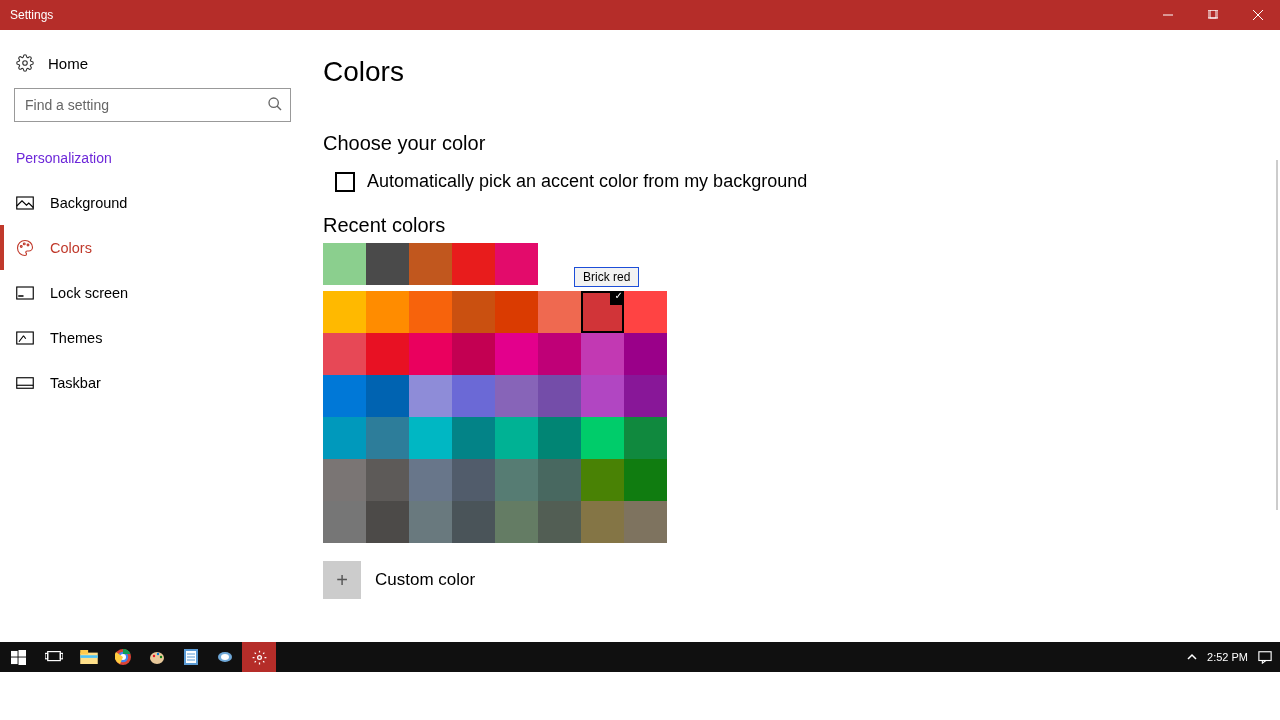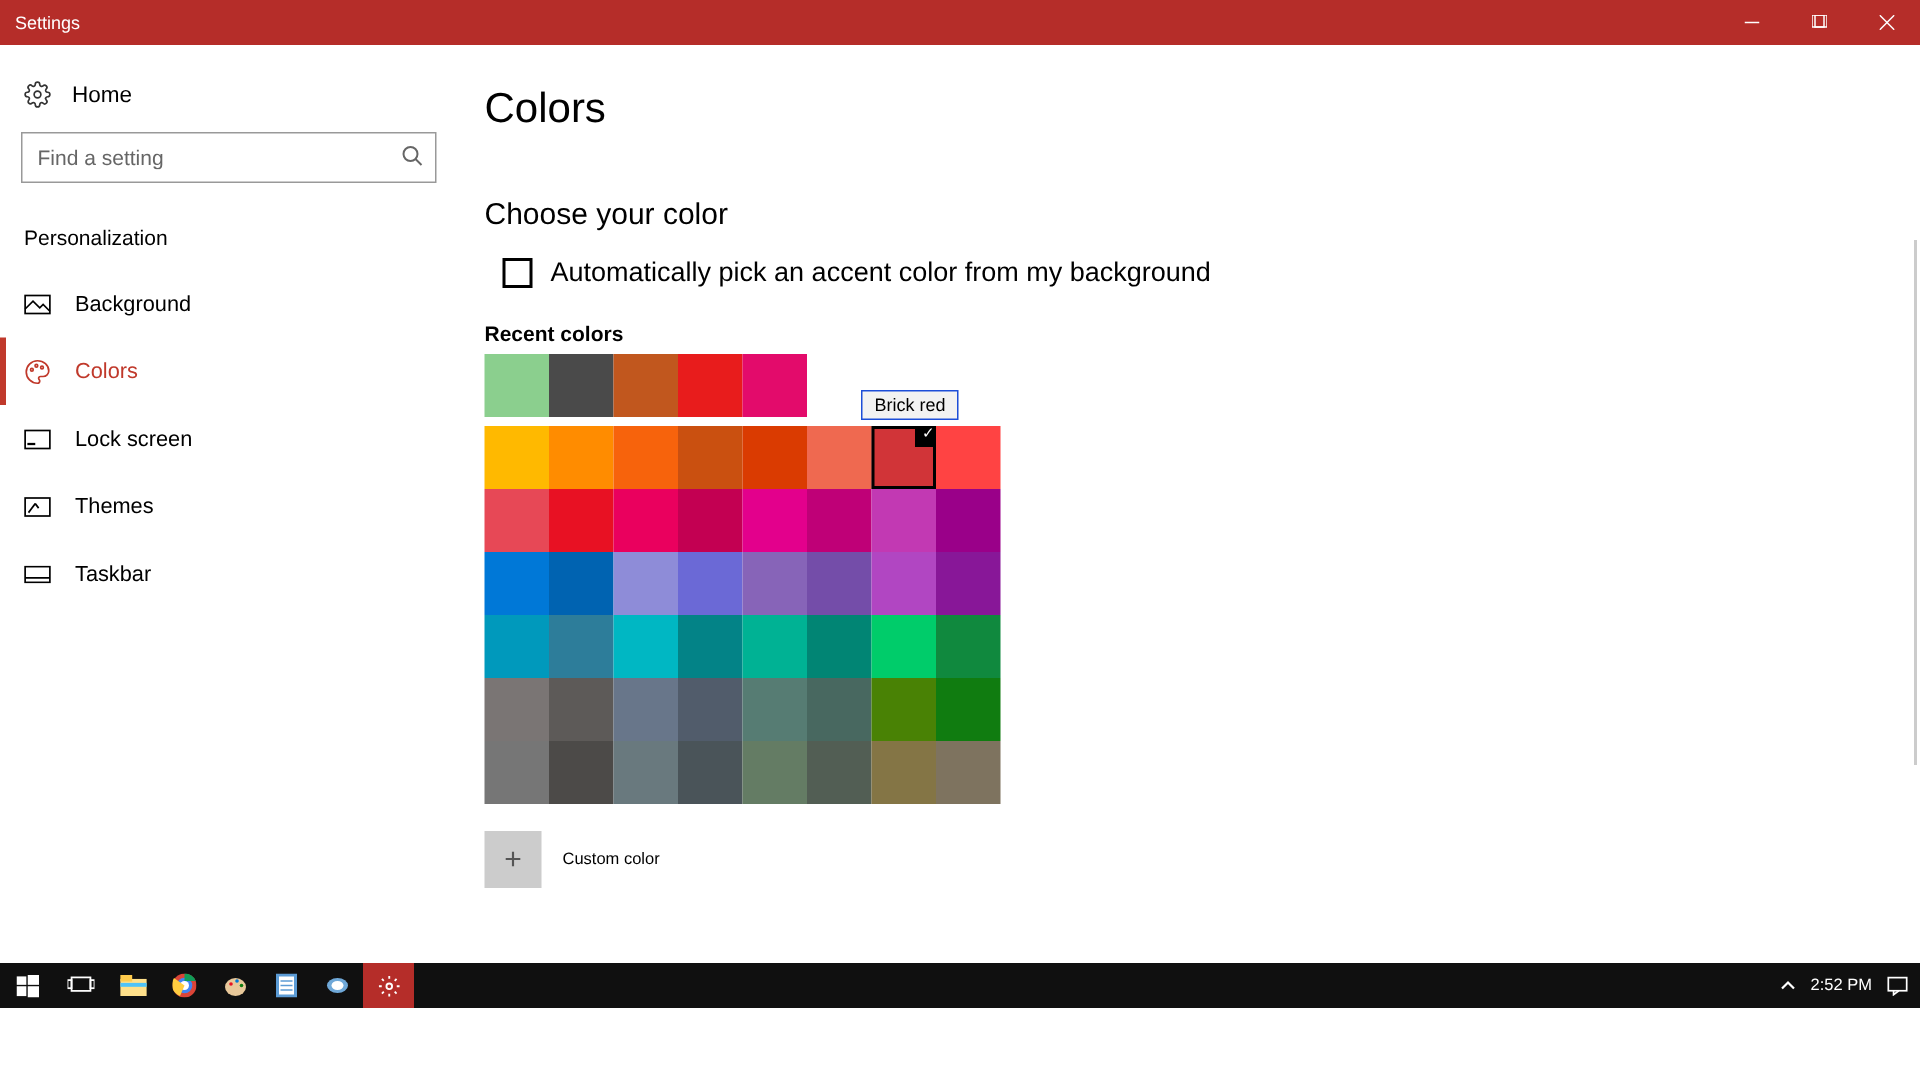--- a/index.html
+++ b/index.html
@@ -8,45 +8,45 @@
   .titlebar-spacer { flex: 1; }
   .win-btn { width: 45px; height: 30px; display: flex; align-items: center; justify-content: center; font-size: 11px; color: #fff; cursor: pointer; }
   .app-body { display: flex; height: 612px; background: #fff; }
   .sidebar { width: 305px; padding: 18px 14px 0 14px; display: flex; flex-direction: column; }
   .home-row { display: flex; align-items: center; gap: 14px; padding: 6px 2px 10px 2px; cursor: pointer; }
   .home-row span.lbl { font-size: 15px; color: #000; }
   .search-wrap { margin-top: 6px; position: relative; }
   .search-input { width: 100%; height: 34px; border: 1px solid #999; padding: 0 30px 0 10px; font-size: 14px; color: #666; background: #fff; }
   .search-input::placeholder { color: #666; }
   .search-icon { position: absolute; right: 8px; top: 8px; color: #555; }
-  .section-caption { margin-top: 28px; font-size: 14px; color: #000000; padding-left: 2px; }
+  .section-caption { margin-top: 28px; font-size: 14px; color: #6d28d9; padding-left: 2px; }
   .nav { margin-top: 14px; list-style: none; }
   .nav-item { display: flex; align-items: center; gap: 16px; height: 45px; padding-left: 2px; cursor: pointer; font-size: 14.5px; color: #000; position: relative; }
   .nav-item.active { color: #c0392b; }
   .nav-item.active::before { content: ""; position: absolute; left: -14px; top: 0; bottom: 0; width: 4px; background: #c0392b; }
   .nav-item .ic { width: 18px; height: 18px; display: flex; align-items: center; justify-content: center; }
   .main { flex: 1; padding: 26px 0 0 18px; overflow: hidden; position: relative; }
   .page-title { font-size: 28px; font-weight: 300; }
   .sub-sect { margin-top: 44px; }
   .sub-sect h2 { font-size: 20px; font-weight: 400; }
   .checkbox-row { margin-top: 16px; display: flex; align-items: flex-end; gap: 12px; font-size: 18px; margin-left: 12px; }
   .checkbox-box { width: 20px; height: 20px; border: 2px solid #000; }
-  .small-label { margin-top: 22px; font-size: 14px; font-weight: bold; }
+  .small-label { margin-top: 22px; font-size: 20px; }
   .swatch-row { display: flex; margin-top: 6px; }
   .swatch { width: 43px; height: 42px; cursor: pointer; }
   .grid-wrap { margin-top: 6px; position: relative; width: 344px; }
   .color-grid { display: grid; grid-template-columns: repeat(8, 43px); grid-auto-rows: 42px; gap: 0; }
   .grid-swatch { width: 43px; height: 42px; cursor: pointer; position: relative; }
   .grid-swatch.selected { outline: 2px solid #000; outline-offset: -2px; }
   .grid-swatch.selected::after { content: ""; position: absolute; top: 0; right: 0; width: 14px; height: 14px; background: #000; }
   .grid-swatch.selected .check { position: absolute; top: -1px; right: 1px; color: #fff; font-size: 10px; z-index: 2; }
   .tooltip { position: absolute; top: -24px; left: 251px; background: #f2f2f2; border: 1px solid #1d4ed8; font-size: 12px; padding: 2px 8px; white-space: nowrap; z-index: 5; }
   .custom-row { margin-top: 18px; display: flex; align-items: center; gap: 14px; }
   .custom-btn { width: 38px; height: 38px; background: #ccc; display: flex; align-items: center; justify-content: center; font-size: 20px; color: #555; cursor: pointer; }
-  .custom-label { font-size: 11px; }
+  .custom-label { font-size: 17px; }
   .scroll-ind { position: absolute; right: 2px; top: 130px; width: 2px; height: 350px; background: #ccc; }
   .taskbar { height: 30px; background: #101010; display: flex; align-items: center; }
   .tb-icon { width: 36px; height: 30px; display: flex; align-items: center; justify-content: center; cursor: pointer; }
   .tb-icon.generic { width: 34px; }
   .tb-right { margin-left: auto; display: flex; align-items: center; color: #fff; font-size: 11px; gap: 10px; padding-right: 8px; }
   svg { display: block; }
 </style>
 </head>
 <body>
 

